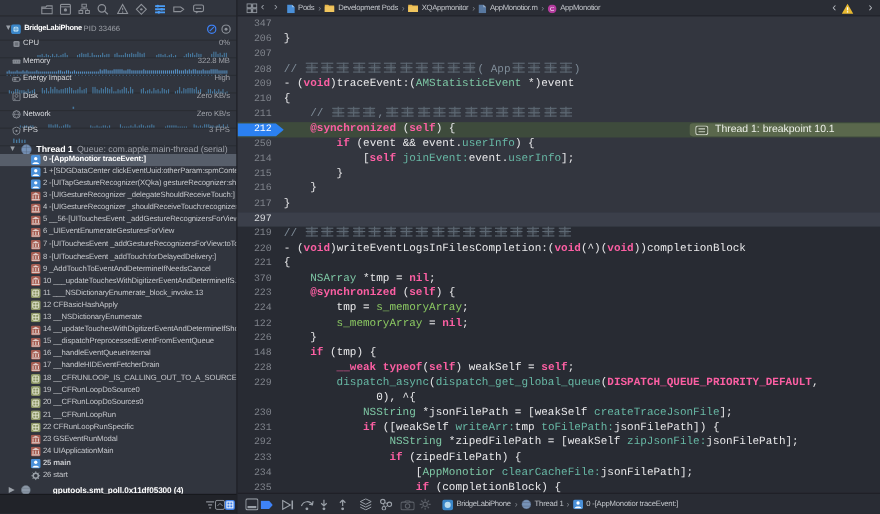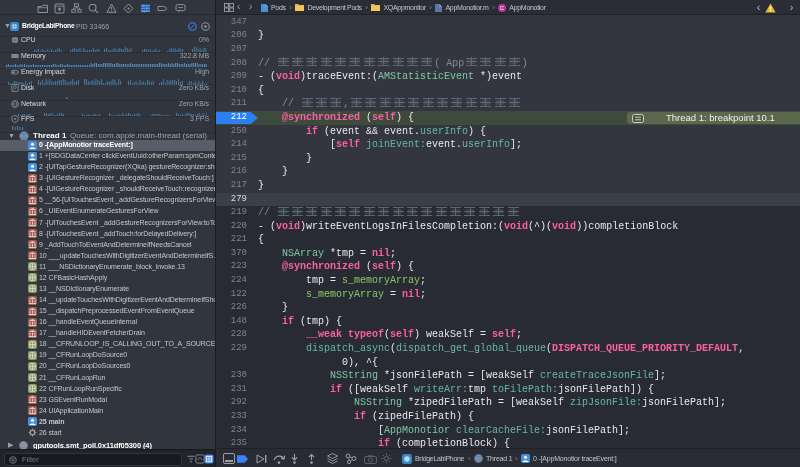--- a/index.html
+++ b/index.html
@@ -12,21 +12,21 @@
 .y{color:#8bc862} .c{color:#7f8c98} .w{color:#e8e8ea}
 .cj{display:inline-block;width:12.2px;height:9.5px;margin:0 1.1px -1px 1.1px;
 background:linear-gradient(#5d6873,#5d6873) 0.5px 0.5px/11px 1px no-repeat,
 linear-gradient(#5d6873,#5d6873) 0.5px 4.2px/11px 1px no-repeat,
 linear-gradient(#5d6873,#5d6873) 0.5px 8px/11px 1px no-repeat,
 linear-gradient(#5d6873,#5d6873) 5.7px 0/1px 9px no-repeat,
 linear-gradient(#5d687355,#5d687355) 2px 2px/8px 5px no-repeat}
 #lightzone{position:absolute;left:0;top:15px;width:100%;height:177.6px;background:#33363f}
 #curline{position:absolute;left:0;top:192.6px;width:100%;height:13.6px;background:#3b3f4a}
 #bprow{position:absolute;left:0;top:111.0px;width:100%;height:13.6px;background:#3e4b3c}
-#bpchip{position:absolute;left:411px;top:111.5px;height:12.6px;right:0;background:#5a684c;border-radius:3px 0 0 3px;color:#eef1ea;font-size:9.5px;line-height:12.6px;padding-left:39px}
+#bpchip{position:absolute;left:411px;top:111.5px;height:12.6px;right:0;background:#5a684c;border-radius:3px 0 0 3px;color:#eef1ea;font-size:9.5px;line-height:12.6px;padding-left:23px}
 #bpchip svg{position:absolute;left:5px;top:2.5px}
 #bpmark{position:absolute;left:0;top:111.8px;width:42px;height:12px}
 .bpn{color:#fff} .curn{color:#d8dade}
 #jump{position:absolute;left:0;top:0;width:100%;height:15px;background:#2a2d35;border-bottom:1px solid #1e2026;font-size:7px;color:#c3c6cb}
 .bsep{position:absolute;top:3.5px;color:#7d828a;font-size:8px}
 #jump span{letter-spacing:-0.3px}
 .js{color:#7d828a;margin:0 3.5px;font-size:8px;letter-spacing:0!important}
 #dbgbar{position:absolute;left:0;top:448px;width:100%;height:19px;background:#292c34;border-top:1px solid #1e2026;font-size:7px;letter-spacing:-0.2px;color:#c3c6cb}
 #dbgbar span{white-space:nowrap}
 #filter{position:absolute;left:0;top:449px;width:215px;height:18px;background:#212329;border-top:1px solid #17191d}
@@ -865,29 +865,23 @@
         <path d="M5 0.6V2.4M5 7.6V9.4M0.6 5H2.4M7.6 5H9.4M1.9 1.9 3.2 3.2M6.8 6.8 8.1 8.1M8.1 1.9 6.8 3.2M3.2 6.8 1.9 8.1" stroke="#9aa0a8" stroke-width="1"></path>
       </svg>
       <span>26 start</span>
     </div>
 <div class="fr" style="top:439.5px;color:#fff;font-size:7.5px">
 <span class="dis" style="position:absolute;left:8px;top:1.5px">▶</span>
 <svg class="fic" style="left:19px;top:1px" viewBox="0 0 10 10">
         <circle cx="5" cy="5" r="4.6" fill="#8d99a8"></circle>
         <path d="M5 0.4a4.6 4.6 0 0 0 0 9.2M5 0.4a4.6 4.6 0 0 1 0 9.2M0.6 3.2h8.8M0.6 6.8h8.8" stroke="#66727f" stroke-width="0.5" fill="none"></path>
       </svg>
-<span style="left:33px;font-weight:bold;top:1.5px">gputools.smt_poll.0x11df05300 (4)</span>
+<span style="left:48px;font-weight:bold;top:1.5px">gputools.smt_poll.0x11df05300 (4)</span>
 </div>
 <div id="filter">
-<div id="ffield">Filter
-<svg style="position:absolute;left:4px;top:2.5px" width="8" height="8" viewBox="0 0 8 8">
-          <circle cx="4" cy="4" r="3.3" fill="none" stroke="#787d85" stroke-width="0.9"></circle>
-          <path d="M1.6 3h4.8M2.5 4.5h3M3.4 6h1.2" stroke="#787d85" stroke-width="0.8"></path>
-        </svg>
-</div>
 <svg style="position:absolute;left:186px;top:4px" width="10" height="10" viewBox="0 0 11 11">
         <path d="M1.5 2.5h8M3.5 5.5h4M4.5 8.5h2" stroke="#8a8e96" stroke-width="1.2"></path>
       </svg>
 <svg style="position:absolute;left:195px;top:4px" width="10" height="10" viewBox="0 0 11 11">
         <rect x="1" y="1" width="9" height="9" rx="1.5" fill="none" stroke="#8a8e96" stroke-width="1"></rect>
         <path d="M3 6.5 5.5 4 8 6.5" fill="none" stroke="#8a8e96" stroke-width="1"></path>
       </svg>
 <svg style="position:absolute;left:204px;top:4px" width="10" height="10" viewBox="0 0 11 11">
         <rect x="0.5" y="0.5" width="10" height="10" rx="2" fill="#3e7fe8"></rect>
         <rect x="2.5" y="2.5" width="6" height="6" fill="none" stroke="#fff" stroke-width="1"></rect>
@@ -964,21 +958,21 @@
       <div class="gl">208</div>
       <div class="gl">209</div>
       <div class="gl">210</div>
       <div class="gl">211</div>
       <div class="gl bpn">212</div>
       <div class="gl">250</div>
       <div class="gl">214</div>
       <div class="gl">215</div>
       <div class="gl">216</div>
       <div class="gl">217</div>
-      <div class="gl curn">279</div>
+      <div class="gl curn">297</div>
       <div class="gl">219</div>
       <div class="gl">220</div>
       <div class="gl">221</div>
       <div class="gl">370</div>
       <div class="gl">223</div>
       <div class="gl">224</div>
       <div class="gl">122</div>
       <div class="gl">226</div>
       <div class="gl">148</div>
       <div class="gl">228</div>

